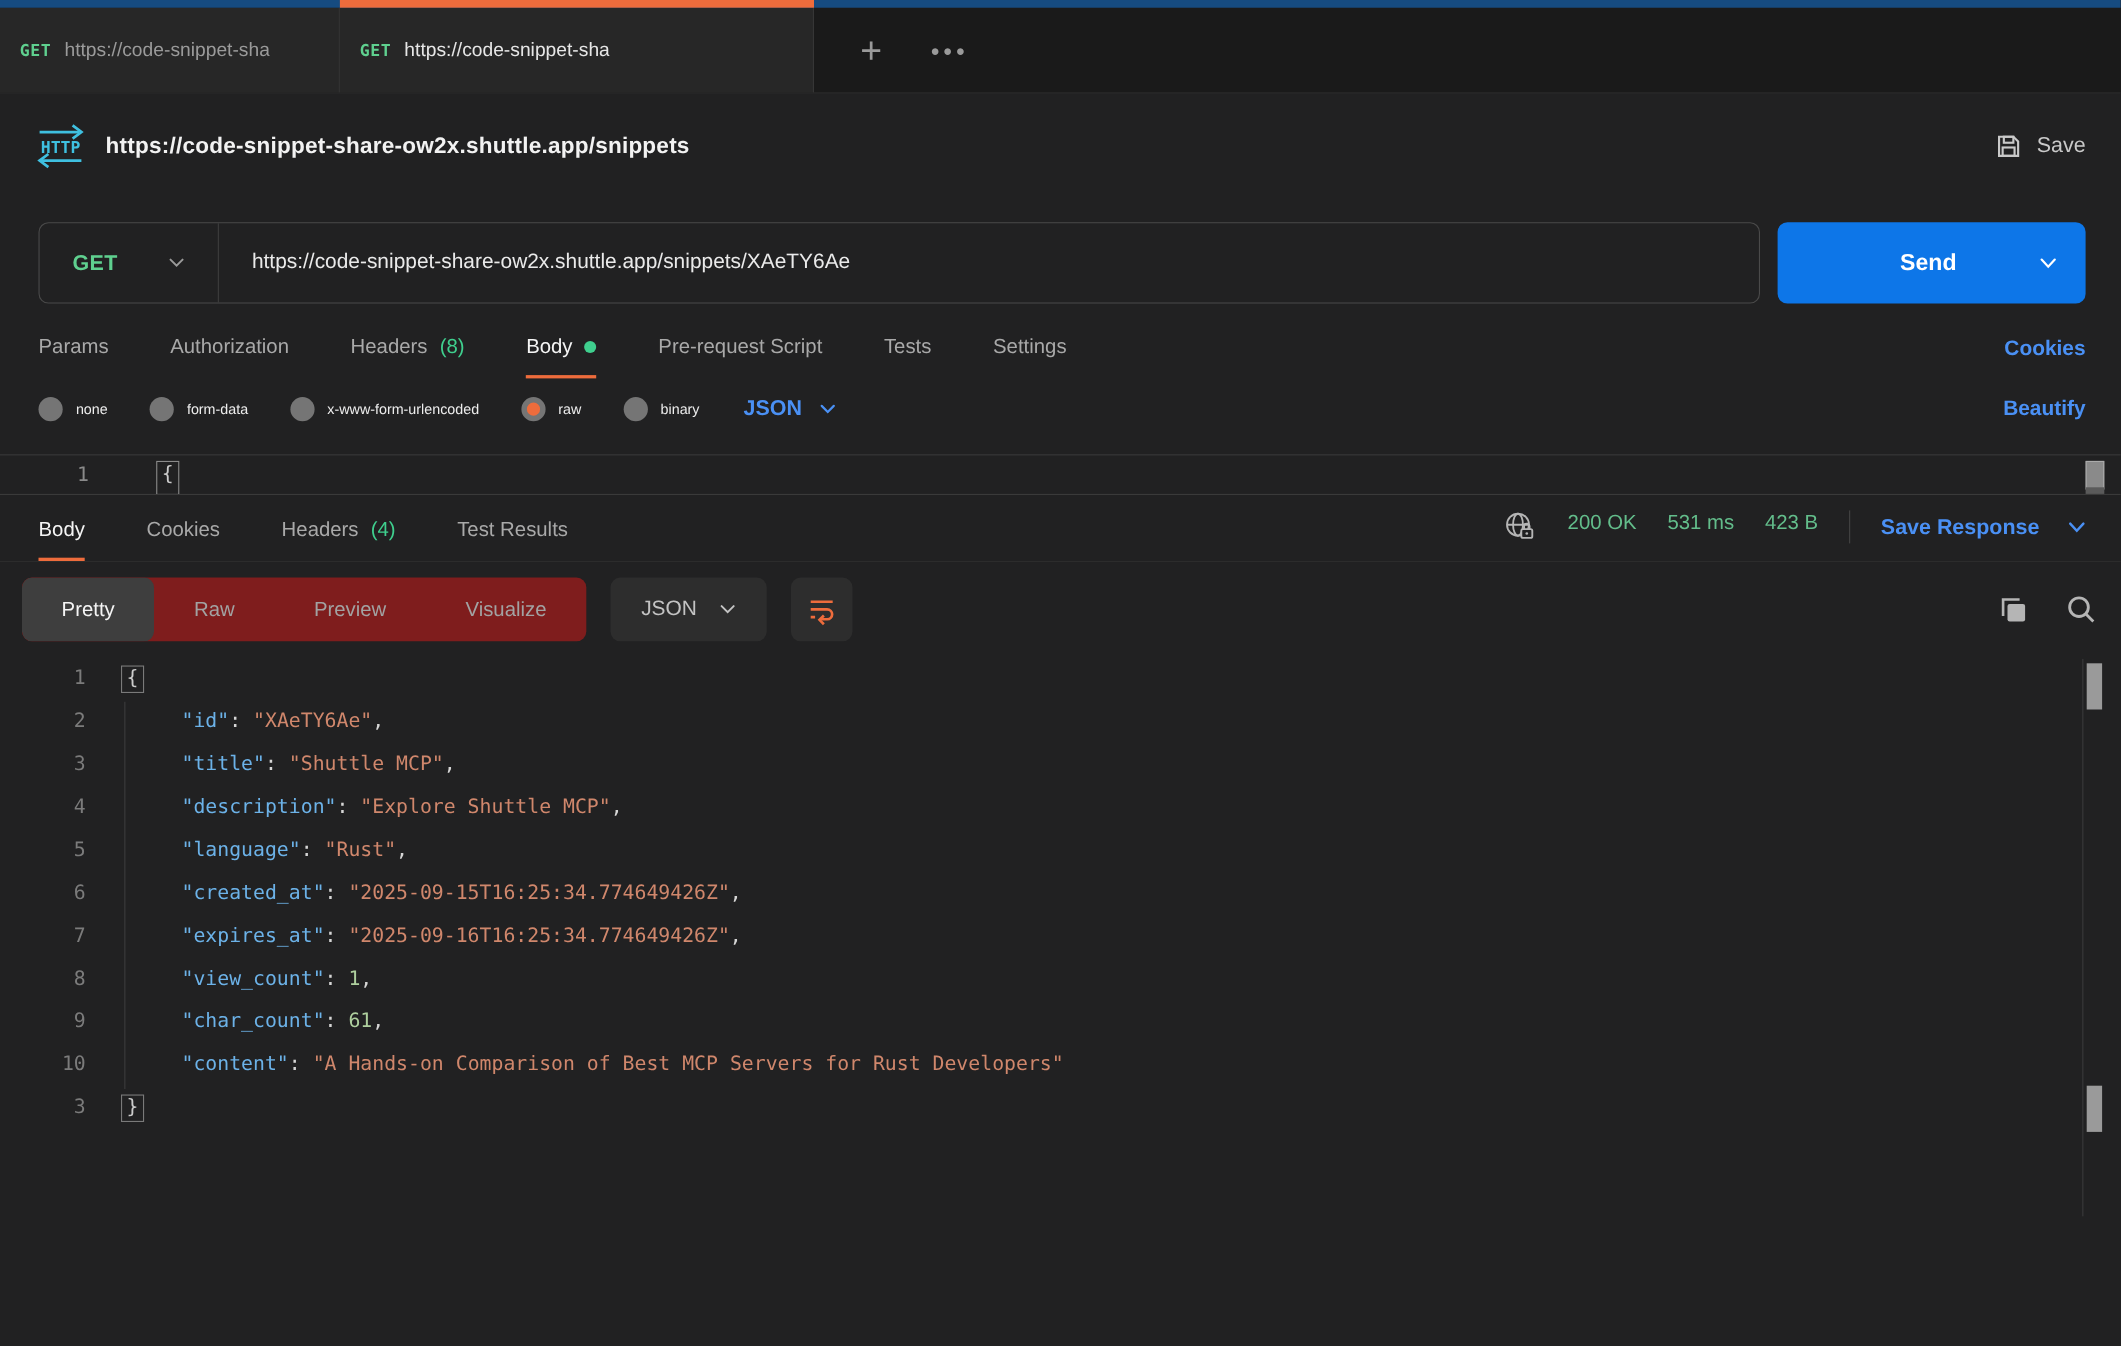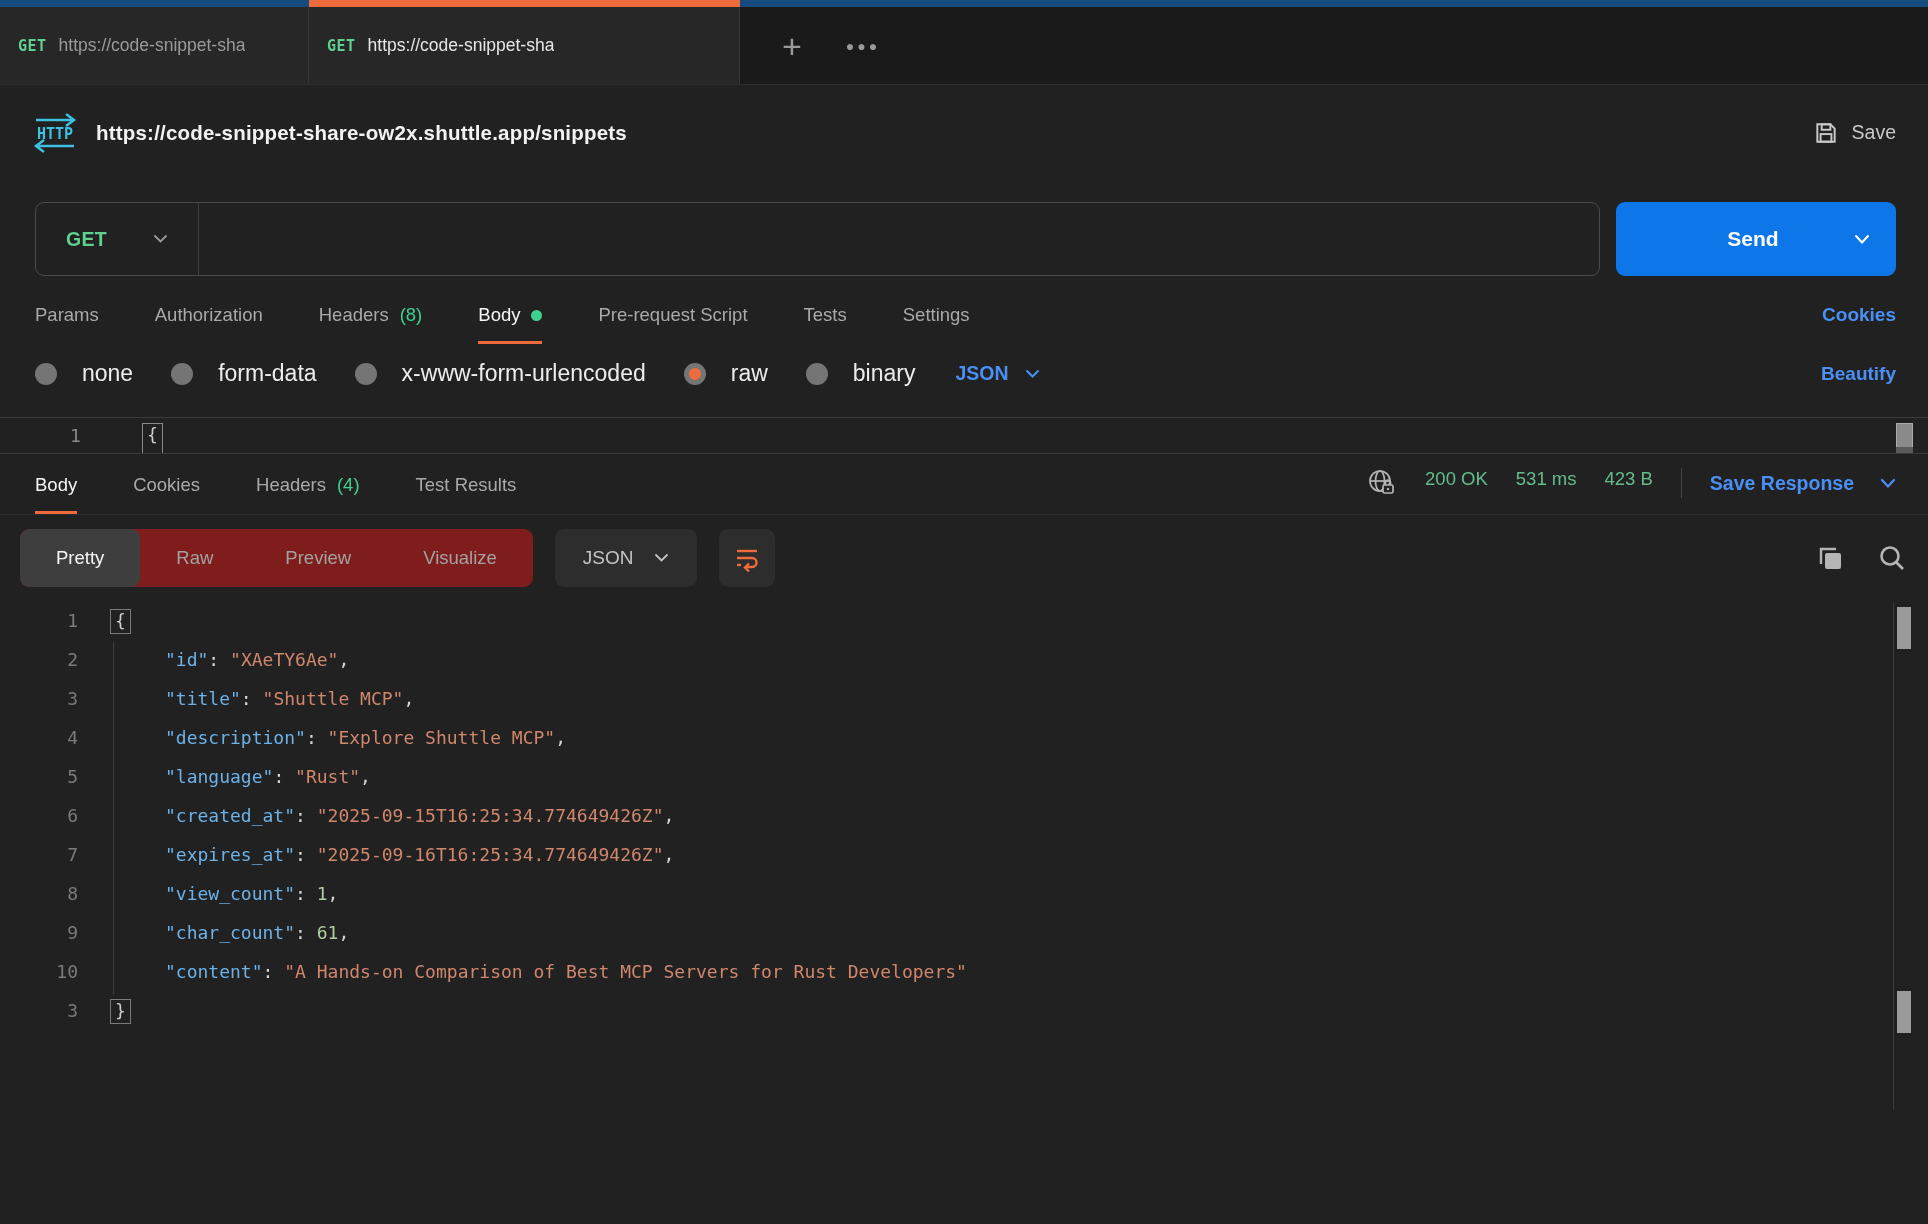--- a/index.html
+++ b/index.html
@@ -54,37 +54,37 @@
   .url-text { padding-left:30px; font-size:19px; color:#eaeaea; white-space:nowrap;
     overflow:hidden; flex:1; background:transparent; border:none; outline:none;
     font-family:inherit; }
   .send-btn { margin-left:16px; width:280px; height:74px; border:none; border-radius:9px;
     background:var(--send-blue,#0d76e8); color:#fff; display:flex; align-items:center;
     padding:0 26px; cursor:pointer; font-family:inherit; }
   .send-label { flex:1; text-align:center; font-size:21px; font-weight:bold; padding-left:10px; }
   .send-btn .chev { color:#fff; }
 
   
-  .req-nav { display:flex; align-items:flex-start; padding:18px 32px 0 35px; }
+  .req-nav { display:flex; align-items:flex-end; padding:18px 32px 0 35px; }
   .nav-tabs { display:flex; gap:56px; }
   .nav-tab { display:inline-flex; align-items:center; gap:11px; font-size:18.5px;
     color:#a9a9a9; padding-bottom:15px; border-bottom:3px solid transparent; cursor:pointer; }
   .nav-tab.active { color:#f5f5f5; border-bottom-color:var(--accent-orange,#ee6c3c); }
   .nav-count { color:var(--count-green,#3fcf8e); }
   .nav-dot { width:11px; height:11px; border-radius:50%;
     background:var(--count-green,#3fcf8e); }
   .nav-right-link { margin-left:auto; color:var(--link-blue,#4a90f4); font-size:19px;
     font-weight:bold; background:none; border:none; cursor:pointer; font-family:inherit;
     padding-bottom:15px; }
 
   
   .mode-row { display:flex; align-items:center; padding:16px 32px 0 35px; }
   .modes { display:flex; align-items:center; gap:38px; }
-  .mode { display:inline-flex; align-items:center; gap:25px; cursor:pointer;
-    font-size:23px; color:#ededed; }
+  .mode { display:inline-flex; align-items:center; gap:12px; cursor:pointer;
+    font-size:13px; color:#ededed; }
   .radio { width:22px; height:22px; border-radius:50%; background:#757575; flex:0 0 auto; }
   .radio.sel { background:var(--accent-orange,#ee6c3c); border:5px solid #757575; }
   .type-select { display:flex; align-items:center; gap:16px; margin-left:40px;
     color:var(--link-blue,#4a90f4); font-size:19.5px; font-weight:bold; background:none;
     border:none; cursor:pointer; font-family:inherit; }
   .beautify { margin-left:auto; color:var(--link-blue,#4a90f4); font-size:19px;
     font-weight:bold; background:none; border:none; cursor:pointer; font-family:inherit; }
 
   
   .editor-strip { margin-top:30px; height:37px; border-top:1px solid #3a3a3a;
@@ -201,20 +201,21 @@
 
 <div class="url-row">
   <div class="url-box">
     <div class="method-select">
       <span class="method-label">GET</span>
       <svg class="chev" width="15" height="10" viewBox="0 0 15 10" fill="none">
         <path d="M2 2 L7.5 7.5 L13 2" stroke="currentColor" stroke-width="1.8" stroke-linecap="round"></path>
       </svg>
     </div>
     <div class="url-divider"></div>
+    <input class="url-text" readonly="" value="https://code-snippet-share-ow2x.shuttle.app/snippets/XAeTY6Ae" style="">
   </div>
   <button class="send-btn">
     <span class="send-label">Send</span>
     <svg class="chev" width="16" height="11" viewBox="0 0 16 11" fill="none">
       <path d="M2 2 L8 8.5 L14 2" stroke="currentColor" stroke-width="2" stroke-linecap="round"></path>
     </svg>
   </button>
 </div>
 
 <div class="req-nav">

